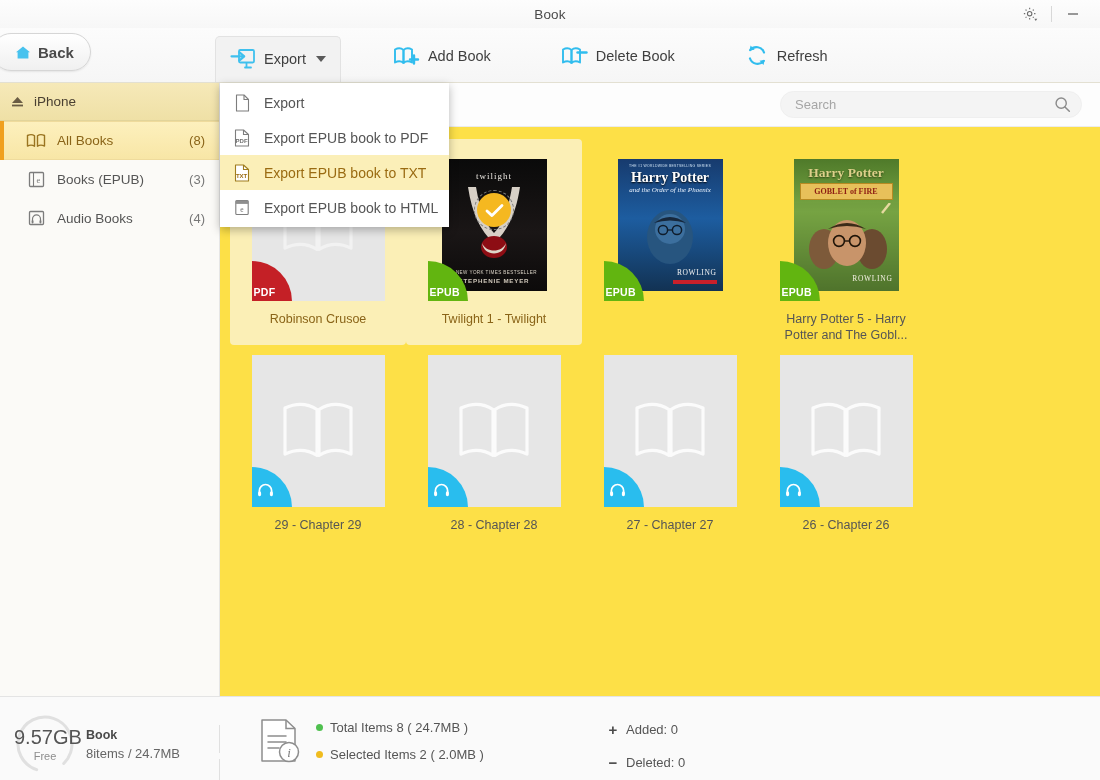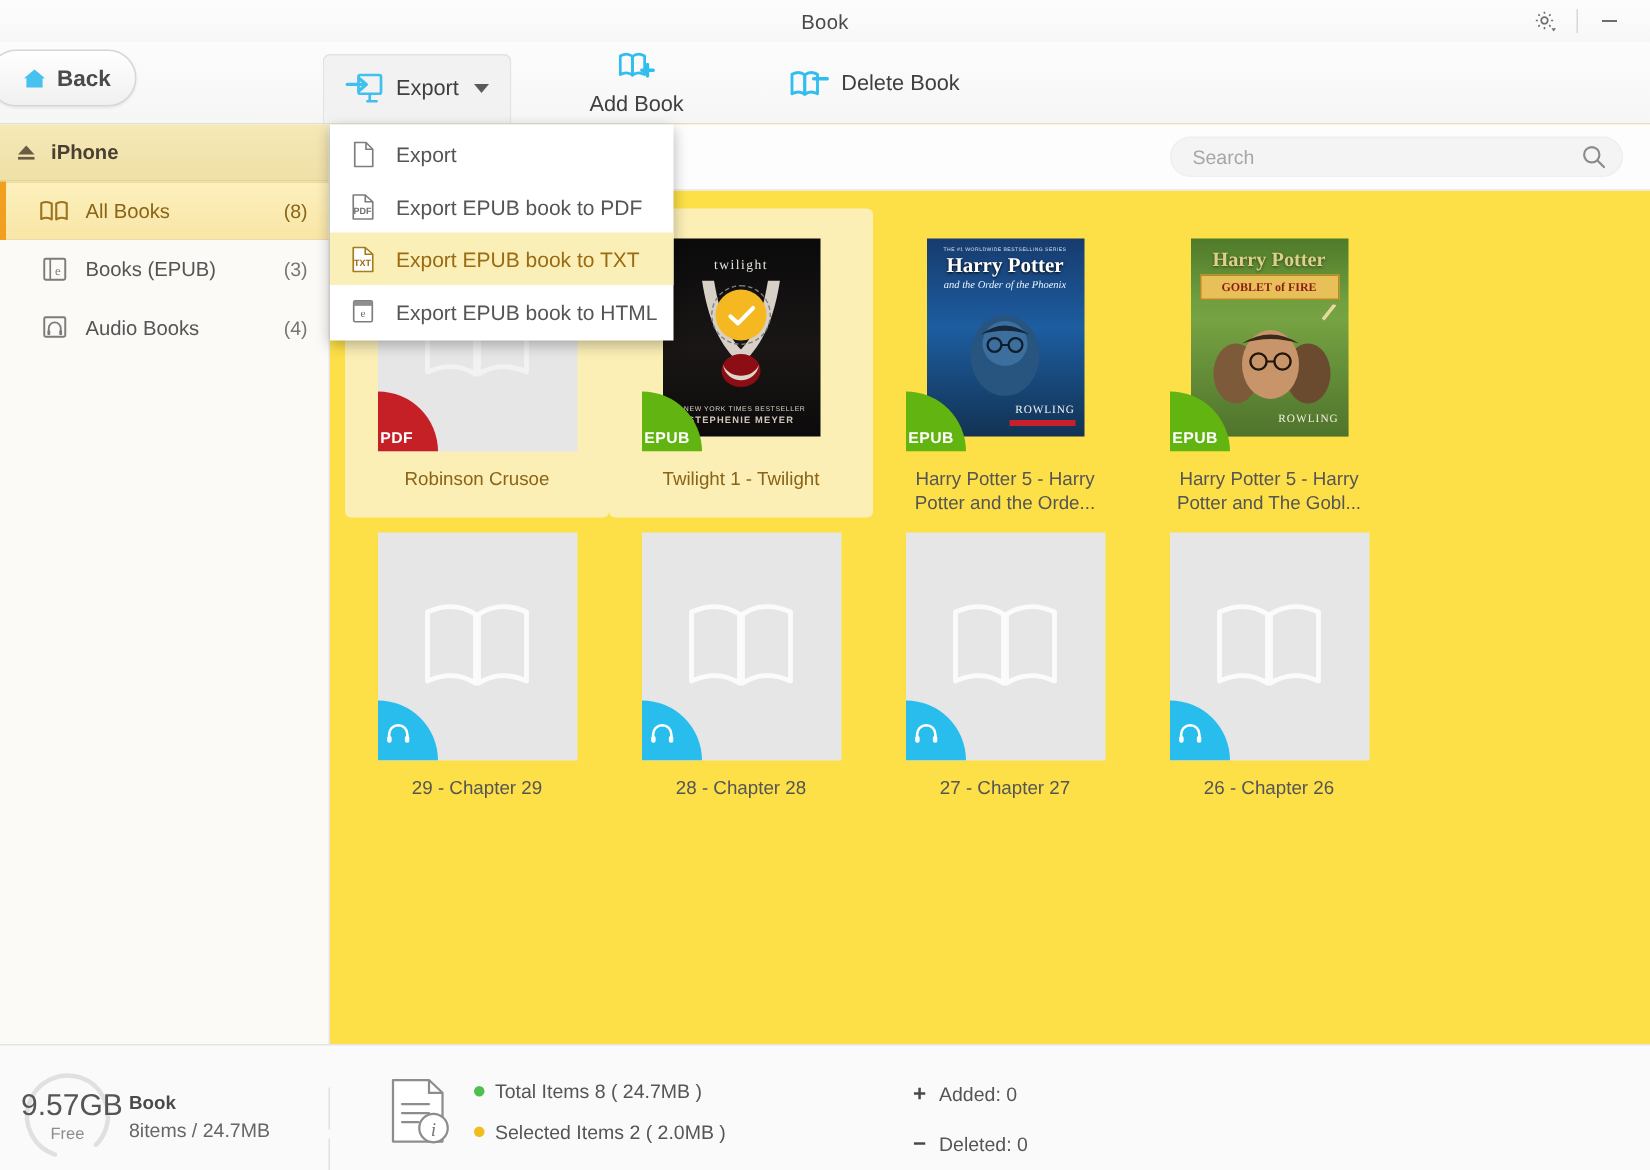--- a/index.html
+++ b/index.html
@@ -74,21 +74,21 @@
   .sidebar {
     position: absolute; left: 0; top: 83px; width: 220px; height: 613px;
     background: #fbfaf7; border-right: 1px solid #e6e6e6;
   }
   .device-row {
     height: 38px; display: flex; align-items: center; gap: 9px; padding-left: 10px;
     background: linear-gradient(to bottom,#f6e9b8,#efe0a6);
     border-bottom: 1px solid #e2d49a;
     cursor: pointer;
   }
-  .device-row .dev-lbl { font-size: 13.5px; font-weight: bold; color: #4a4032; }
+  .device-row .dev-lbl { font-size: 13.5px; font-weight: normal; color: #4a4032; }
   .side-item {
     height: 39px; display: flex; align-items: center; padding-left: 25px;
     cursor: pointer; position: relative; border-bottom: 1px solid transparent;
   }
   .side-item .si-icon { width: 22px; display:flex; align-items:center; justify-content:center; }
   .side-item .si-lbl { font-size: 13.5px; color: #555; margin-left: 10px; flex: 1; }
   .side-item .si-cnt { font-size: 13px; color: #777; margin-right: 14px; }
   .side-item.active {
     background: linear-gradient(to bottom,#fdf0bd,#f8e6a6);
     border-top: 1px solid #efdb9c; border-bottom: 1px solid #efdb9c;
@@ -262,38 +262,47 @@
           <rect x="9" y="3" width="15" height="12.5" rx="1.2" fill="none" stroke="#3fc0ee" stroke-width="1.8"></rect>
           <path d="M15 20.5h6" stroke="#3fc0ee" stroke-width="1.8" stroke-linecap="round"></path>
           <path d="M16.5 15.5v5" stroke="#3fc0ee" stroke-width="1.8"></path>
           <path d="M1.5 9.3h12" stroke="#3fc0ee" stroke-width="2.2" stroke-linecap="round"></path>
           <path d="M9.5 5.3 L14.2 9.3 L9.5 13.3" fill="none" stroke="#3fc0ee" stroke-width="2.2" stroke-linecap="round" stroke-linejoin="round"></path>
         </svg>
         <span class="tb-lbl">Export</span>
         <span class="caret"></span>
       </div>
 
-      <div class="tb-item" style="margin-left:38px;flex-direction:column;">
+      <div class="tb-item" style="margin-left:38px;">
         <svg width="27" height="22" viewBox="0 0 27 22">
           <path d="M2 4.5c3-1.6 6-1.6 8.5.4v13c-2.5-2-5.5-2-8.5-.4z" fill="none" stroke="#31bdee" stroke-width="1.9" stroke-linejoin="round"></path>
           <path d="M19 4.5c-3-1.6-6-1.6-8.5.4v13c2.5-2 5.5-2 8.5-.4z" fill="none" stroke="#31bdee" stroke-width="1.9" stroke-linejoin="round"></path>
           <path d="M17 14.5h8M21 10.5v8" stroke="#31bdee" stroke-width="2.4" stroke-linecap="round"></path>
         </svg>
         <span class="tb-lbl">Add Book</span>
       </div>
 
       <div class="tb-item" style="margin-left:42px;">
         <svg width="27" height="22" viewBox="0 0 27 22">
           <path d="M2 4.5c3-1.6 6-1.6 8.5.4v13c-2.5-2-5.5-2-8.5-.4z" fill="none" stroke="#31bdee" stroke-width="1.9" stroke-linejoin="round"></path>
           <path d="M19 4.5c-3-1.6-6-1.6-8.5.4v13c2.5-2 5.5-2 8.5-.4z" fill="none" stroke="#31bdee" stroke-width="1.9" stroke-linejoin="round"></path>
           <path d="M16.5 7.5h9" stroke="#31bdee" stroke-width="2.4" stroke-linecap="round"></path>
         </svg>
         <span class="tb-lbl">Delete Book</span>
       </div>
 
+      <div class="tb-item" style="margin-left:42px;">
+        <svg width="24" height="23" viewBox="0 0 24 23">
+          <path d="M19 8.5A8 8 0 0 0 5.2 6.1" fill="none" stroke="#31bdee" stroke-width="2.2" stroke-linecap="round"></path>
+          <path d="M5 14.5a8 8 0 0 0 13.8 2.4" fill="none" stroke="#31bdee" stroke-width="2.2" stroke-linecap="round"></path>
+          <path d="M5.6 1.5 L4.4 6.6 L9.6 5.8 Z" fill="#31bdee"></path>
+          <path d="M18.5 21 L19.7 16 L14.5 16.8 Z" fill="#31bdee"></path>
+        </svg>
+        <span class="tb-lbl">Refresh</span>
+      </div>
     </div>
   </div>
 
   <div class="sidebar">
     <div class="device-row">
       <svg width="15" height="13" viewBox="0 0 15 13">
         <path d="M7.5 2 L13 8 L2 8 Z" fill="#6a5c44"></path>
         <rect x="2" y="9.6" width="11" height="1.8" fill="#6a5c44"></rect>
       </svg>
       <span class="dev-lbl">iPhone</span>
@@ -401,21 +410,20 @@
               <circle cx="59" cy="27" r="4.6" fill="none" stroke="#0f1c2b" stroke-width="1.5"></circle>
               <path d="M49.6 27h4.8" stroke="#0f1c2b" stroke-width="1.3"></path>
             </svg>
             <div style="position:absolute;right:6px;bottom:14px;font-size:7.5px;font-family:Liberation Serif, serif;color:#f2f2f2;letter-spacing:.6px;">ROWLING</div>
             <div style="position:absolute;right:6px;bottom:7px;width:44px;height:4px;background:#c8202a;"></div>
           </div>
           <div class="badge-corner epub">
             <span class="btxt">EPUB</span>
           </div>
         </div>
-        <div class="caption">Harry Potter 5 - Harry Potter and the Orde...</div>
       </div>
 
       <div class="cell">
         <div class="thumb">
           <div class="cov cov-hp4">
             <div class="cov-title" style="top:6px;font-size:13.5px;font-weight:bold;color:#ddd08a;text-shadow:0 1px 2px #2c4413;">Harry Potter</div>
             <div style="position:absolute;left:6px;right:6px;top:24px;height:17px;background:#e8c05a;border:1px solid #b78a22;display:flex;align-items:center;justify-content:center;">
               <span style="font-size:8px;font-weight:bold;color:#8d1d13;font-family:Liberation Serif, serif;">GOBLET of FIRE</span>
             </div>
             <svg width="105" height="88" viewBox="0 0 105 88" style="position:absolute;left:0;top:44px;">

